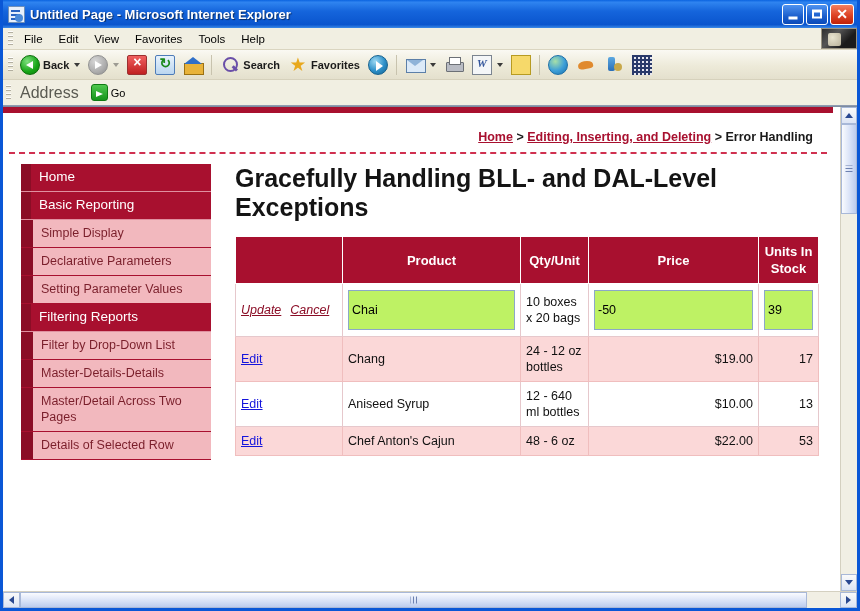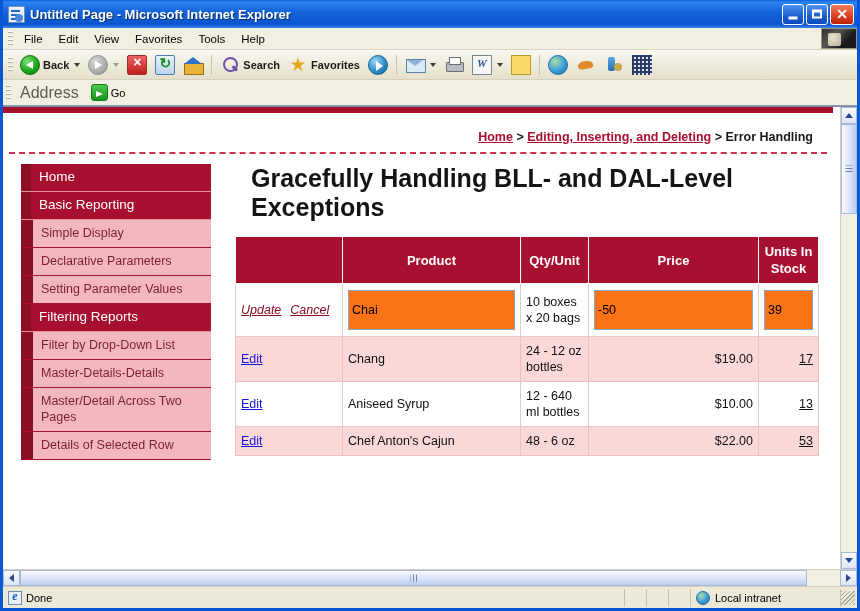--- a/index.html
+++ b/index.html
@@ -263,21 +263,21 @@
     position: relative; cursor: pointer;
     line-height: 16px;
   }
   .nav-sub::before {
     content:""; position:absolute; left:0; top:0; bottom:0; width:12px; background:#8B0D26;
   }
 
   
   .content { flex: 1 1 auto; padding: 0 14px 0 24px; min-width: 0; }
   .content h1 {
-    margin: 0 0 14px 16px; font-size: 25px; line-height: 29px;
+    margin: 0 0 14px 0; font-size: 25px; line-height: 29px;
     font-weight: bold; color: #141414;
   }
   .err-msg {
     color: #FF0000; font-size: 20px; line-height: 24px;
     font-weight: bold; font-style: italic;
     margin-bottom: 16px;
   }
 
   
   table.grid { border-collapse: collapse; width: 100%; table-layout: fixed; }
@@ -289,33 +289,33 @@
   table.grid td {
     border: 1px solid #E6C8CC; padding: 6px 5px;
     font-size: 12.5px; color: #111; vertical-align: middle;
     line-height: 16px;
   }
   tr.alt td { background: #FBD8D8; border-color:#F0BEBE; }
   tr.editing td { background: #fff; }
   td.c-cmd { width: 107px; }
   td.c-qty { width: 68px; margin-left: 33px; }
   td.c-price { text-align: right; width: 170px; }
-  td.c-stock { text-align: right; width: 60px; text-decoration: underline; }
+  td.c-stock { text-align: right; width: 60px; }
   th.h-cmd { width: 107px; }
   th.h-prod { }
   th.h-qty { width: 68px; }
   th.h-price { width: 170px; }
   th.h-stock { width: 60px; }
 
   a.cmd-edit { color: #1414DC; text-decoration: underline; cursor: pointer; font-size:12.5px; }
   a.cmd-upd  { color: #8B0D26; text-decoration: underline; cursor: pointer; font-size:12.5px;font-style:italic; }
   .cmd-pair { display: flex; gap: 9px; }
 
   input.fld {
-    border: 1px solid #8CA8C8; background: #f97316; color: #000;
+    border: 1px solid #8CA8C8; background: #bef264; color: #000;
     font-size: 12.5px; font-family: "Liberation Sans", sans-serif;
     padding: 19px 3px; height: 21px; width: 100%;
   }
   input.fld.short { width: 100%; }
 
   
   .vscroll {
     width: 17px; flex: 0 0 17px; background: #F3F1E6;
     border-left: 1px solid #D4D0C0;
     display: flex; flex-direction: column;
@@ -599,28 +599,14 @@
         <div class="hsb-track">
           <div class="hsb-thumb"></div>
         </div>
         <div class="hsb-btn hsb-right">
             <span class="arr"></span>
           </div>
       </div>
     </div>
   </div>
 
-  <div class="statusbar">
-    <div class="st-pane st-main">
-      <span class="st-ie"></span>
-      <span>Done</span>
-    </div>
-    <div class="st-pane st-sm"></div>
-    <div class="st-pane st-sm"></div>
-    <div class="st-pane st-sm"></div>
-    <div class="st-pane st-zone">
-      <span class="st-globe"></span>
-      <span>Local intranet</span>
-    </div>
-    <div class="grip-dots"></div>
-  </div>
 
 </div>
 
 </body></html>

